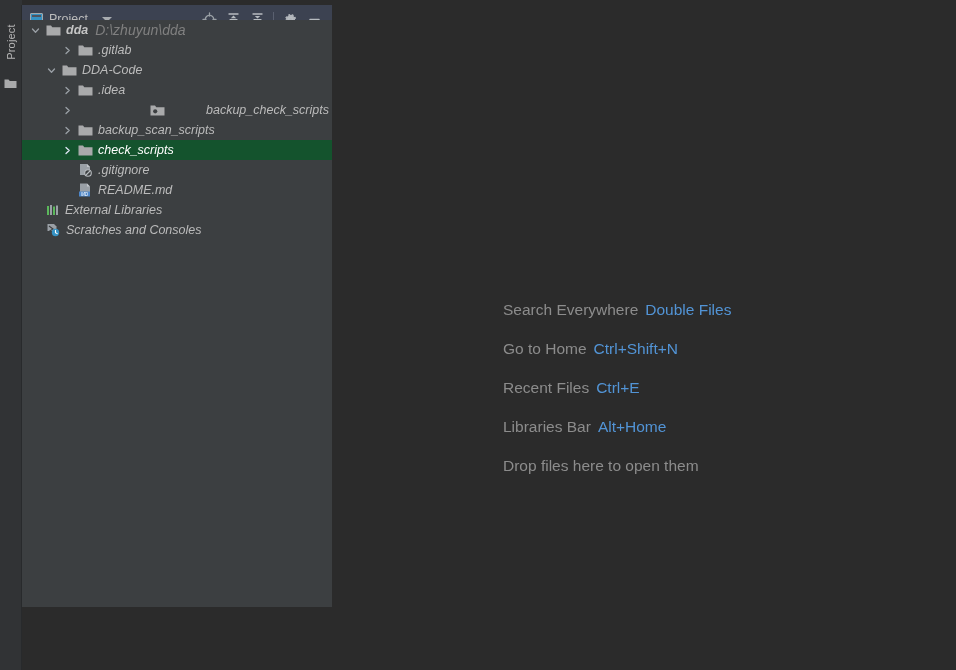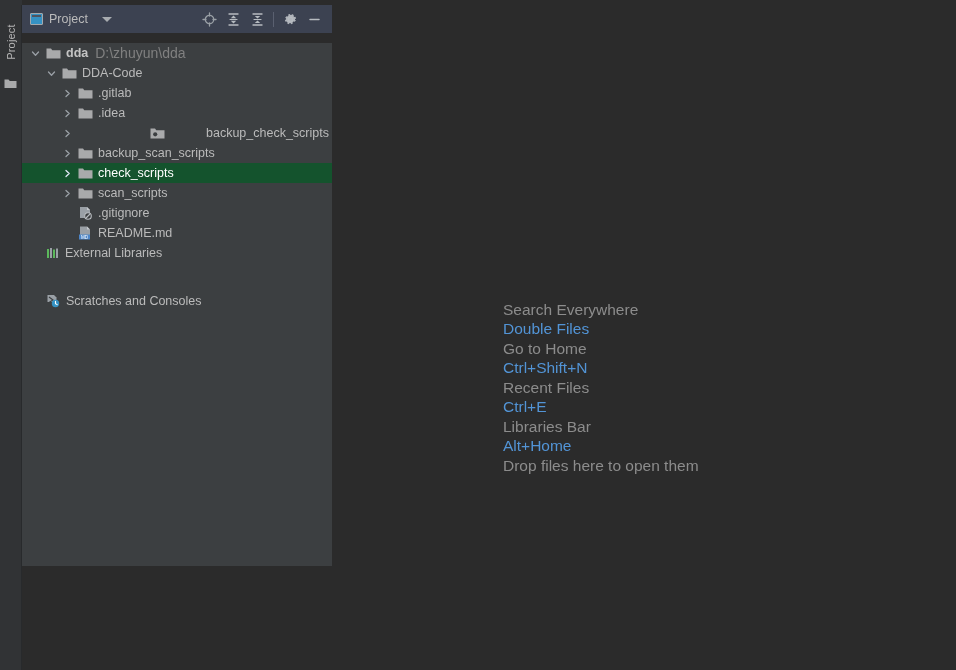--- a/index.html
+++ b/index.html
@@ -69,23 +69,24 @@
   }
   .tb-actions { margin-left:auto; display:flex; align-items:center; gap:0px; padding-right:6px; }
   .tb-btn {
     width:24px; height:24px; display:flex; align-items:center; justify-content:center;
     cursor:pointer; border-radius:2px;
   }
   .tb-sep { width:1px; height:15px; background:#5a6070; margin:0 4px; }
 
   
   .tree-panel {
-    position:absolute; left:22px; top:43px; width:310px; height:523px;
+    position:absolute; left:22px; top:20px; width:310px; height:587px;
     background:#3c3f41;
     overflow:hidden;
+    font-style:italic;
   }
   .tree-row {
     position:relative; height:20px; display:flex; align-items:center;
     white-space:nowrap; cursor:pointer;
   }
   .tree-row.selected { background:#14532d; }
   .twisty {
     width:11px; height:11px; flex:0 0 11px; position:relative;
   }
   .twisty svg { display:block; }
@@ -98,21 +99,21 @@
 
   
   .editor {
     position:absolute; left:332px; top:5px; width:624px; height:665px;
     background:#2b2b2b;
   }
   .hints {
     position:absolute; left:171px; top:296px;
     display:flex; flex-direction:column; gap:16px;
   }
-  .hint-row { display:flex; align-items:baseline; gap:1px; height:23px;flex-direction:column; }
+  .hint-row { display:flex; align-items:baseline; gap:7px; height:23px; }
   .hint-label { font-size:15.5px; color:#8c8c8c; }
   .hint-key { font-size:15.5px; color:#5294d6; }
 </style>
 </head>
 <body>
 
 <div id="app">
 
   <div class="top-strip">
     <div class="top-strip-left"></div>
@@ -185,20 +186,34 @@
         </span>
         <span style="width: 5px;"></span>
         <span class="node-icon">
           <svg width="15" height="13" viewBox="0 0 15 13">
             <path d="M0.5 1.5 H5 L6.3 3.2 H14.5 V11.5 H0.5 Z" fill="#a9aaab"></path>
           </svg>
         </span>
         <span class="node-label bold">dda</span>
         <span class="node-path">D:\zhuyun\dda</span>
       </div>
+      <div class="tree-row" style="padding-left: 40px;">
+        <span class="twisty">
+          <svg width="11" height="11" viewBox="0 0 11 11">
+            <path d="M4 2.5 L7.2 5.5 L4 8.5" fill="none" stroke="#9aa0a6" stroke-width="1.3" stroke-linecap="round" stroke-linejoin="round"></path>
+          </svg>
+        </span>
+        <span style="width: 5px;"></span>
+        <span class="node-icon">
+          <svg width="15" height="13" viewBox="0 0 15 13">
+            <path d="M0.5 1.5 H5 L6.3 3.2 H14.5 V11.5 H0.5 Z" fill="#a9aaab"></path>
+          </svg>
+        </span>
+        <span class="node-label">.gitlab</span>
+      </div>
       <div class="tree-row" style="padding-left: 24px;">
         <span class="twisty">
           <svg width="11" height="11" viewBox="0 0 11 11">
             <path d="M2.5 4 L5.5 7.2 L8.5 4" fill="none" stroke="#9aa0a6" stroke-width="1.3" stroke-linecap="round" stroke-linejoin="round"></path>
           </svg>
         </span>
         <span style="width: 5px;"></span>
         <span class="node-icon">
           <svg width="15" height="13" viewBox="0 0 15 13">
             <path d="M0.5 1.5 H5 L6.3 3.2 H14.5 V11.5 H0.5 Z" fill="#a9aaab"></path>
@@ -211,92 +226,64 @@
           <svg width="11" height="11" viewBox="0 0 11 11">
             <path d="M4 2.5 L7.2 5.5 L4 8.5" fill="none" stroke="#9aa0a6" stroke-width="1.3" stroke-linecap="round" stroke-linejoin="round"></path>
           </svg>
         </span>
         <span style="width: 5px;"></span>
         <span class="node-icon">
           <svg width="15" height="13" viewBox="0 0 15 13">
             <path d="M0.5 1.5 H5 L6.3 3.2 H14.5 V11.5 H0.5 Z" fill="#a9aaab"></path>
           </svg>
         </span>
-        <span class="node-label">.gitlab</span>
-      </div>
-      <div class="tree-row" style="padding-left: 40px;">
+        <span class="node-label">.idea</span>
+      </div>
+      <div class="tree-row" style="padding-left: 40px; gap: 36px;">
         <span class="twisty">
           <svg width="11" height="11" viewBox="0 0 11 11">
             <path d="M4 2.5 L7.2 5.5 L4 8.5" fill="none" stroke="#9aa0a6" stroke-width="1.3" stroke-linecap="round" stroke-linejoin="round"></path>
           </svg>
         </span>
         <span style="width: 5px;"></span>
         <span class="node-icon">
           <svg width="15" height="13" viewBox="0 0 15 13">
             <path d="M0.5 1.5 H5 L6.3 3.2 H14.5 V11.5 H0.5 Z" fill="#a9aaab"></path>
-          </svg>
-        </span>
-        <span class="node-label">.idea</span>
-      </div>
-      <div class="tree-row" style="padding-left: 40px; gap: 36px;">
+            <circle cx="5.2" cy="7.3" r="2.1" fill="#3c3f41"></circle>
+          </svg>
+        </span>
+        <span class="node-label">backup_check_scripts</span>
+      </div>
+      <div class="tree-row" style="padding-left: 40px;">
         <span class="twisty">
           <svg width="11" height="11" viewBox="0 0 11 11">
             <path d="M4 2.5 L7.2 5.5 L4 8.5" fill="none" stroke="#9aa0a6" stroke-width="1.3" stroke-linecap="round" stroke-linejoin="round"></path>
           </svg>
         </span>
         <span style="width: 5px;"></span>
         <span class="node-icon">
           <svg width="15" height="13" viewBox="0 0 15 13">
             <path d="M0.5 1.5 H5 L6.3 3.2 H14.5 V11.5 H0.5 Z" fill="#a9aaab"></path>
-            <circle cx="5.2" cy="7.3" r="2.1" fill="#3c3f41"></circle>
-          </svg>
-        </span>
-        <span class="node-label">backup_check_scripts</span>
-      </div>
-      <div class="tree-row" style="padding-left: 40px;">
-        <span class="twisty">
-          <svg width="11" height="11" viewBox="0 0 11 11">
-            <path d="M4 2.5 L7.2 5.5 L4 8.5" fill="none" stroke="#9aa0a6" stroke-width="1.3" stroke-linecap="round" stroke-linejoin="round"></path>
-          </svg>
-        </span>
-        <span style="width: 5px;"></span>
-        <span class="node-icon">
-          <svg width="15" height="13" viewBox="0 0 15 13">
-            <path d="M0.5 1.5 H5 L6.3 3.2 H14.5 V11.5 H0.5 Z" fill="#a9aaab"></path>
           </svg>
         </span>
         <span class="node-label">backup_scan_scripts</span>
       </div>
       <div class="tree-row selected" style="padding-left: 40px;">
         <span class="twisty">
           <svg width="11" height="11" viewBox="0 0 11 11">
             <path d="M4 2.5 L7.2 5.5 L4 8.5" fill="none" stroke="#dfe6f5" stroke-width="1.3" stroke-linecap="round" stroke-linejoin="round"></path>
           </svg>
         </span>
         <span style="width: 5px;"></span>
         <span class="node-icon">
           <svg width="15" height="13" viewBox="0 0 15 13">
             <path d="M0.5 1.5 H5 L6.3 3.2 H14.5 V11.5 H0.5 Z" fill="#a9aaab"></path>
           </svg>
         </span>
         <span class="node-label">check_scripts</span>
-      </div>
-      <div class="tree-row" style="padding-left: 40px;">
-        <span class="twisty">
-          <svg width="11" height="11" viewBox="0 0 11 11">
-            <path d="M4 2.5 L7.2 5.5 L4 8.5" fill="none" stroke="#9aa0a6" stroke-width="1.3" stroke-linecap="round" stroke-linejoin="round"></path>
-          </svg>
-        </span>
-        <span style="width: 5px;"></span>
-        <span class="node-icon">
-          <svg width="15" height="13" viewBox="0 0 15 13">
-            <path d="M0.5 1.5 H5 L6.3 3.2 H14.5 V11.5 H0.5 Z" fill="#a9aaab"></path>
-          </svg>
-        </span>
-        <span class="node-label">scan_scripts</span>
       </div>
       <div class="tree-row" style="padding-left: 40px;">
         <span class="twisty"></span>
         <span style="width: 5px;"></span>
         <span class="node-icon">
           <svg width="15" height="14" viewBox="0 0 15 14">
             <path d="M2 1 H9 L12 4 V12 H2 Z" fill="#9aa0a6"></path>
             <path d="M9 1 V4 H12 Z" fill="#c3c7cb"></path>
             <circle cx="10" cy="10" r="3.3" fill="#3c3f41" stroke="#b9bdc1" stroke-width="1.1"></circle>
             <path d="M8 12 L12 8" stroke="#b9bdc1" stroke-width="1.1"></path>
@@ -323,21 +310,21 @@
         <span class="node-icon">
           <svg width="14" height="13" viewBox="0 0 14 13">
             <rect x="1" y="2" width="2" height="9" fill="#5bb85b"></rect>
             <rect x="4" y="1" width="2" height="10" fill="#9aa0a6"></rect>
             <rect x="7" y="2.5" width="2" height="8.5" fill="#5bb85b"></rect>
             <rect x="10" y="1.5" width="2" height="9.5" fill="#9aa0a6"></rect>
           </svg>
         </span>
         <span class="node-label">External Libraries</span>
       </div>
-      <div class="tree-row" style="padding-left: 8px; margin-top: 28px;">
+      <div class="tree-row" style="padding-left: 8px;">
         <span class="twisty"></span>
         <span style="width: 5px;"></span>
         <span class="node-icon">
           <svg width="15" height="14" viewBox="0 0 15 14">
             <path d="M1.5 1 H8 L10.5 3.5 V8 H1.5 Z" fill="#9aa0a6"></path>
             <path d="M3 3 L7 6 L3 8.5" fill="none" stroke="#3c3f41" stroke-width="1.1"></path>
             <circle cx="9.5" cy="9.5" r="3.7" fill="#3592c4"></circle>
             <path d="M9.5 7.2 V9.6 L11.2 10.6" stroke="#ffffff" stroke-width="1.1" fill="none" stroke-linecap="round"></path>
           </svg>
         </span>

